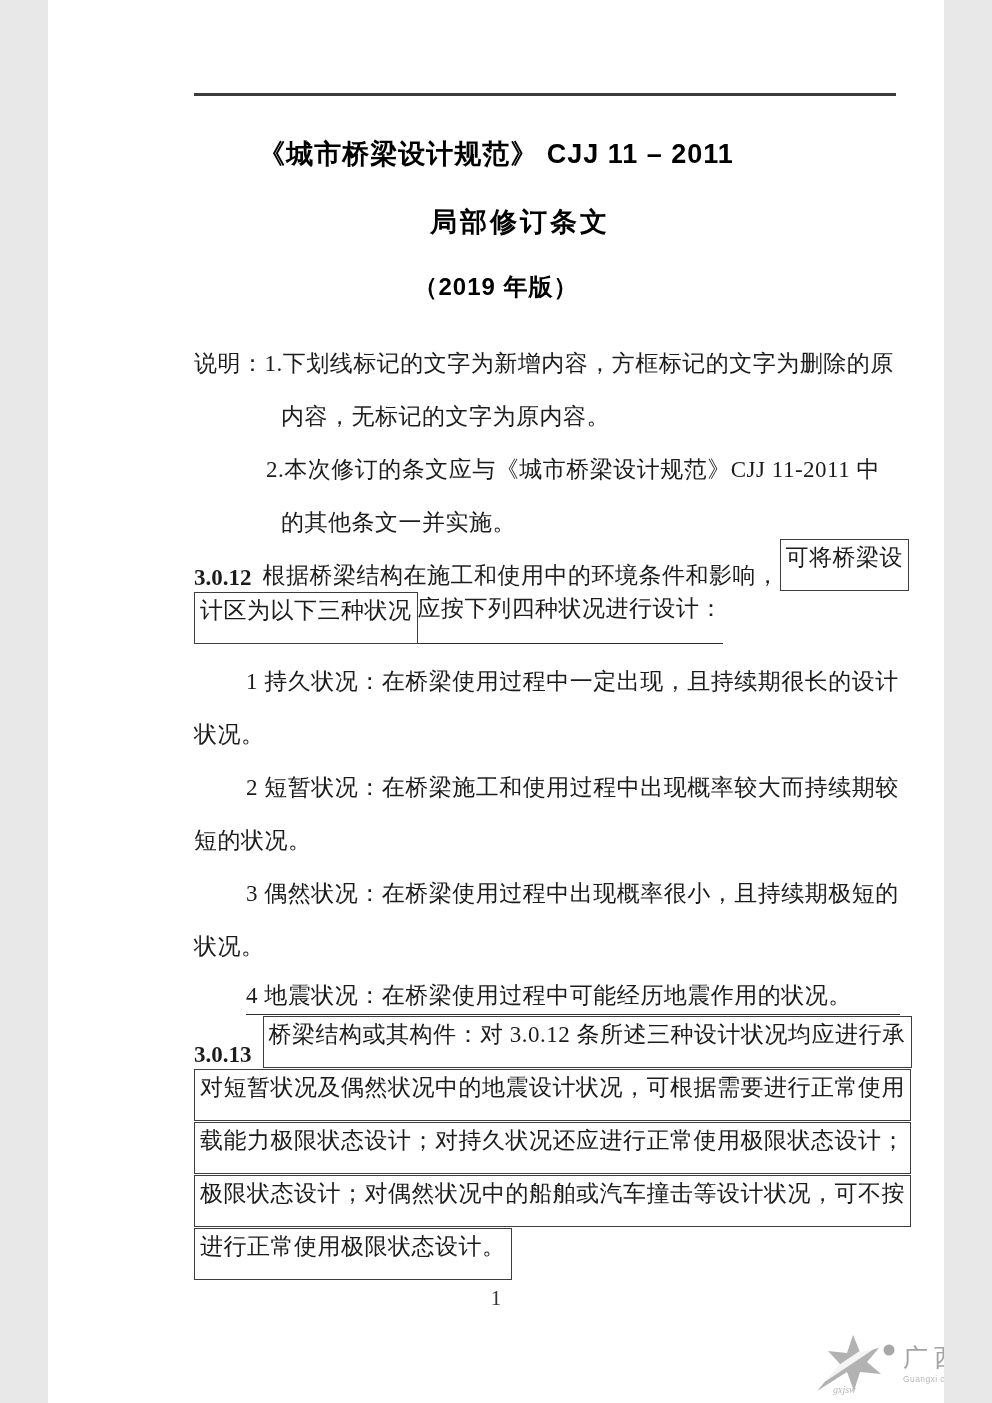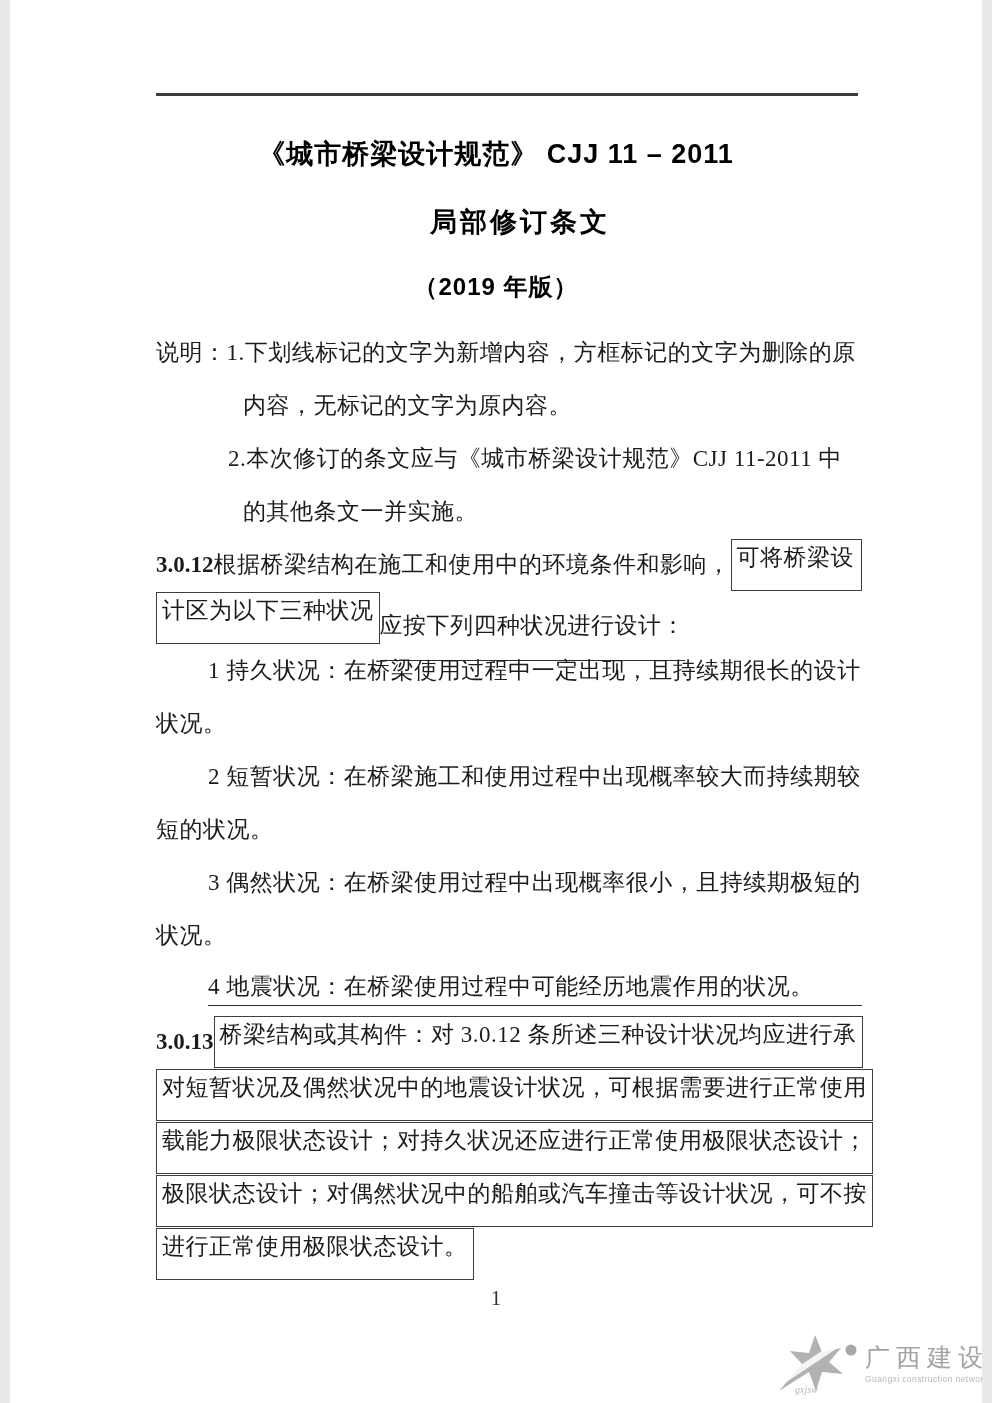--- a/index.html
+++ b/index.html
@@ -1,18 +1,18 @@
 <!DOCTYPE html>
 <html><head>
 <meta charset="utf-8">
 <style>
   html,body{margin:0;padding:0;background:#e8e8e8;}
   .page{
     position:relative;
-    width:972px;height:1403px;
+    width:896px;height:1403px;
     margin:0 auto;
     background:#ffffff;
     font-family:"Liberation Serif","DejaVu Serif",serif;
     color:#1c1c1c;
     overflow:hidden;
   }
   .header-rule{
     position:absolute;left:146px;top:93px;width:702px;height:0;
     border-top:3px solid #3c3c3c;
   }
@@ -22,25 +22,25 @@
     font-weight:bold;color:#000;
   }
   .t1{top:136px;font-size:27px;letter-spacing:1px;}
   .t2{top:204px;font-size:27px;letter-spacing:3px;margin-left:24px;}
   .t3{top:271px;font-size:24px;letter-spacing:1px;}
 
   .body{
     position:absolute;left:146px;top:326px;width:706px;
     font-size:23px;letter-spacing:0.5px;line-height:normal;
   }
-  .line{height:53px;display:flex;align-items:center;white-space:pre;}
+  .line{height:53px;display:flex;align-items:flex-end;white-space:pre;}
   .ind-a{padding-left:72px;}
   .ind-b{padding-left:87px;}
   .ind-c{padding-left:52px;}
-  .lbl{font-weight:bold;letter-spacing:0;}
+  .lbl{font-weight:bold;letter-spacing:0;margin-right:11px;}
   .bx{
     display:inline-block;
     border:1.5px solid #3e3e3e;
     padding:2px 5px 17px 5px;
   }
   .bx-grow{flex:1 1 auto;}
   .ul{
     border-bottom:1.5px solid #2e2e2e;
     padding-bottom:19px;
     margin-top:36px;

